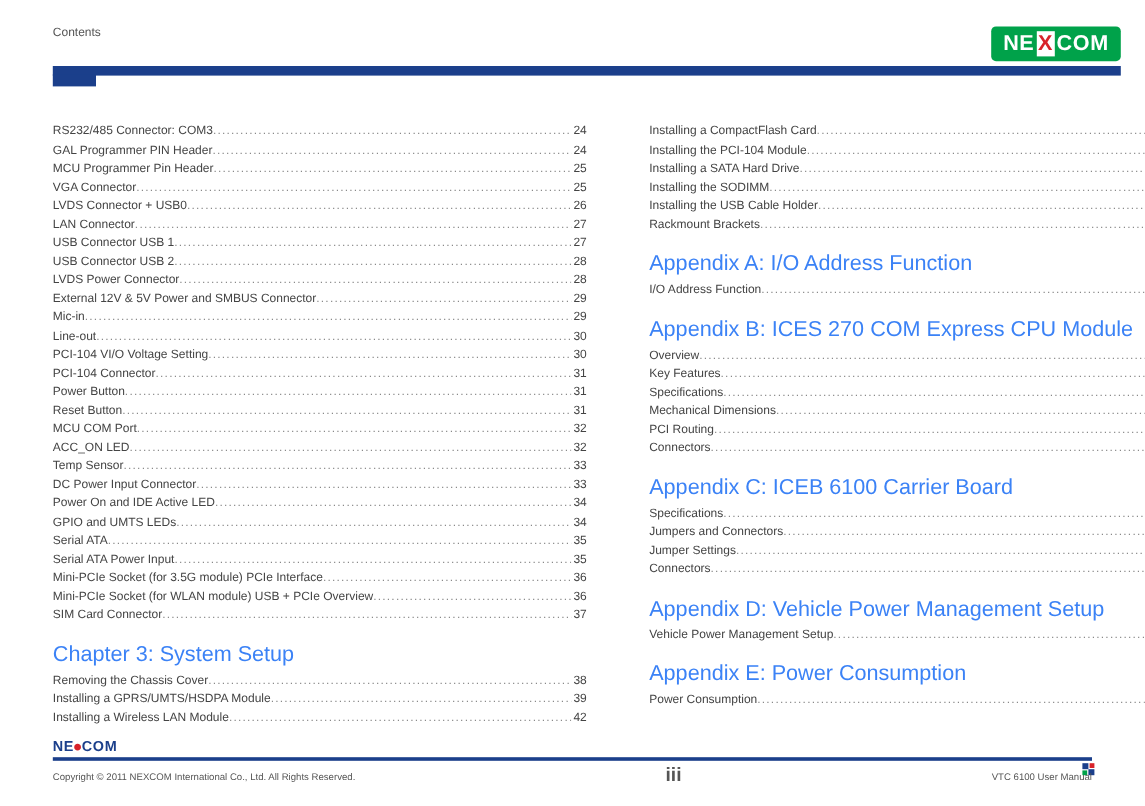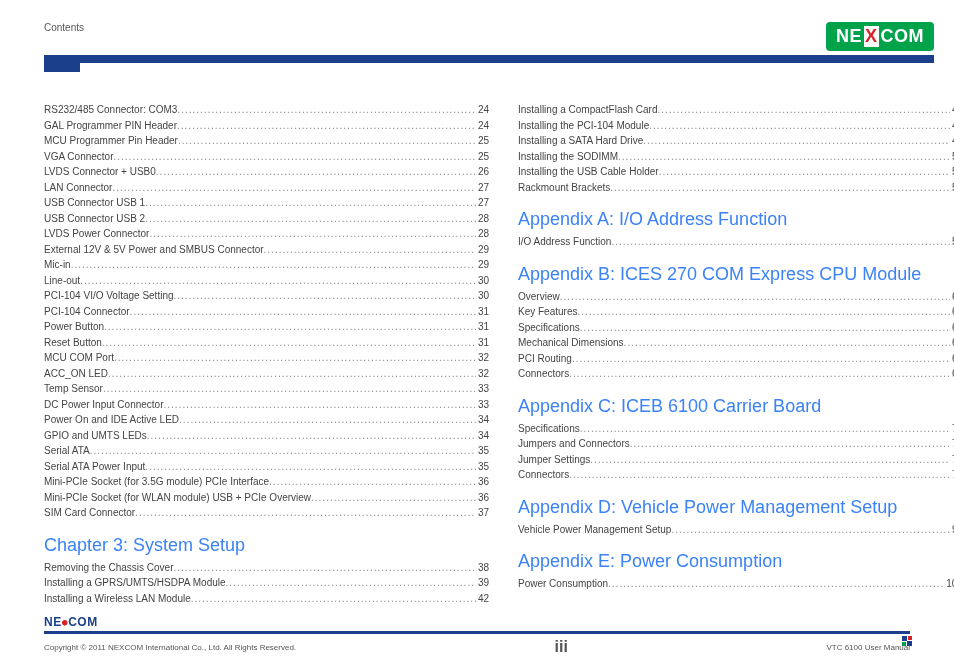--- a/index.html
+++ b/index.html
@@ -5,21 +5,21 @@
   * { box-sizing: border-box; margin: 0; padding: 0; }
   body { width: 954px; height: 672px; background: #fff; font-family: Arial, Helvetica, sans-serif; color: #333; position: relative; }
   .page { padding: 22px 20px 0 44px; }
   .topbar { display: flex; justify-content: space-between; align-items: flex-start; }
   .contents-label { font-size: 10px; color: #555; }
   .logo { display: flex; align-items: center; }
   .logo-mark { background: #00a24a; color: #fff; font-weight: bold; font-size: 18px; letter-spacing: 0.5px; padding: 4px 10px; border-radius: 4px; display: inline-flex; align-items: center; gap: 2px; }
   .logo-mark .x { color: #d8232a; background:#fff; padding:0 1px; font-weight:bold; }
   .rule { height: 8px; background: #1b3f8b; margin-top: 4px; }
   .accent { width: 36px; height: 10px; background: #1b3f8b; margin-top: -1px; }
-  .cols { display: flex; gap: 29px; margin-top: 30px; }
+  .cols { display: flex; gap: 52px; margin-top: 30px; }
   .col { width: 50%; font-size: 10px; color: #444; }
   .toc-row { display: flex; align-items: baseline; white-space: nowrap; line-height: 1.55; }
   .toc-row .label { flex: 0 0 auto; }
   .toc-row .dots { flex: 1 1 auto; overflow: hidden; letter-spacing: 1px; color: #888; }
   .toc-row .dots::after { content: "............................................................................................................................................................................................"; }
   .toc-row .pg { flex: 0 0 auto; padding-left: 2px; text-align: center; }
   h2.section { font-size: 18px; font-weight: normal; color: #3b82f6; margin-top: 14px; margin-bottom: 4px; }
   .col1-first h2.section:first-child { margin-top: 0; }
   .bottombar { position: absolute; left: 44px; right: 44px; bottom: 16px; }
   .bottomrule { height: 3px; background: #1b3f8b; margin-bottom: 4px; position: relative; }

